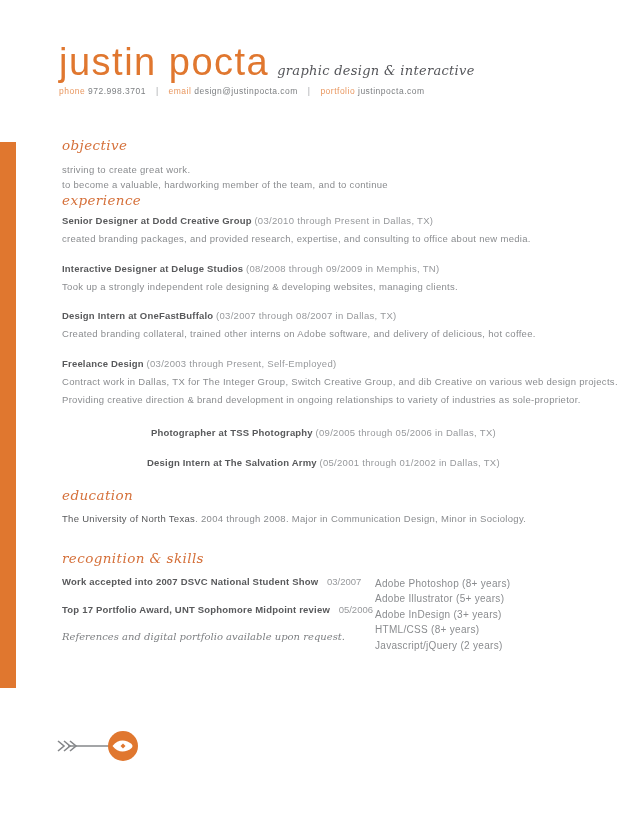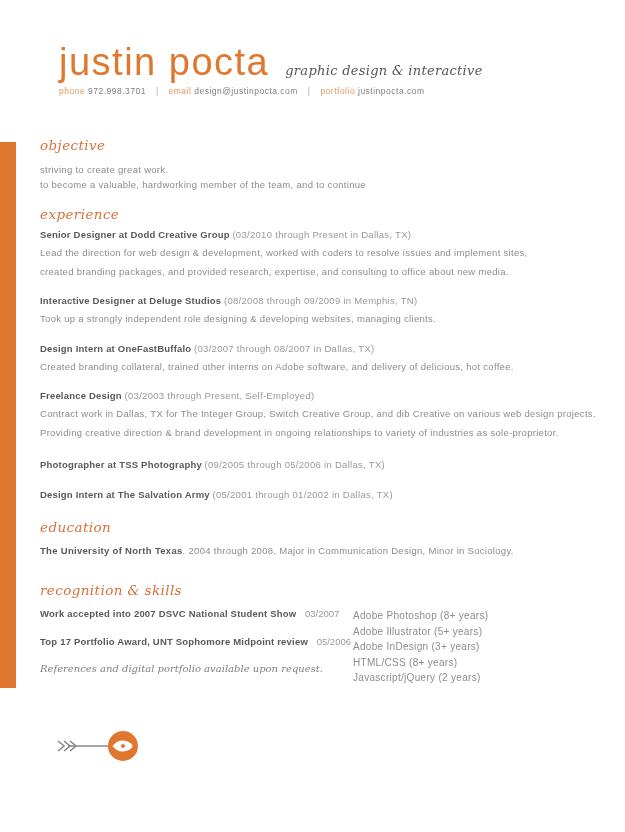--- a/index.html
+++ b/index.html
@@ -25,70 +25,70 @@
   .name-row { display: flex; align-items: baseline; white-space: nowrap; }
   .name {
     margin: 0;
     font-size: 38px;
     line-height: 40px;
     font-weight: 400;
     letter-spacing: 1.5px;
     color: #e0772f;
   }
   .tagline {
-    margin-left: 16px;
+    margin-left: 8px;
     font-family: "DejaVu Serif", serif;
     font-style: italic;
     font-size: 13px;
     color: #55565a;
     letter-spacing: 0.3px;
   }
   .contact {
     margin-top: 4px;
     font-size: 8.5px;
     letter-spacing: 0.5px;
     color: #7e8083;
     white-space: nowrap;
   }
   .contact .clabel { color: #e9975f; }
   .contact .sep { margin: 0 7px; color: #a7a9ac; }
   
-  main { padding-left: 40px; padding-right: 40px; margin-top: 41px; }
+  main { padding-left: 62px; padding-right: 40px; margin-top: 41px; }
   .section-heading {
     margin: 0;
     font-family: "DejaVu Serif", serif;
     font-style: italic;
     font-weight: 400;
     font-size: 13.5px;
     line-height: 16px;
     color: #d5703a;
     letter-spacing: 0.4px;
   }
   .body-text, .line {
     font-size: 9.5px;
     letter-spacing: 0.3px;
     color: #8a8c8f;
     white-space: nowrap;
   }
   .objective-lines { margin-top: 9px; }
   .objective-lines .line { line-height: 15px; }
   
-  .experience { margin-top: 14px; }
+  .experience { }
   .job { margin-top: 12px; }
   .job:first-of-type { margin-top: 5px; }
   .job-title-line { font-size: 9.5px; line-height: 15px; white-space: nowrap; }
   .job-title { font-weight: 700; color: #58595b; letter-spacing: 0.2px; }
   .job-meta { color: #97999c; letter-spacing: 0.3px; }
   .job-lines { margin-top: 2px; }
   .job-lines .line { line-height: 18.5px; }
-  .job.no-lines { margin-top: 15px; }
+  .job.no-lines { margin-top: 15px; text-align: center; }
   
   .education { margin-top: 17px; }
   .education .body-text { margin-top: 8px; line-height: 15px; }
-  .school { font-weight: 700; color: #58595b; }
+  .school { font-weight: 400; color: #58595b; }
   
   .recognition { margin-top: 24px; }
   .rec-columns { display: flex; margin-top: 9px; }
   .rec-left { width: 313px; flex: 0 0 313px; }
   .award { white-space: nowrap; font-size: 9.5px; line-height: 13px; margin-bottom: 15px; }
   .award-title { font-weight: 700; color: #58595b; letter-spacing: 0.2px; }
   .award-date { color: #97999c; margin-left: 6px; }
   .rec-note {
     margin-top: 12px;
     font-family: "DejaVu Serif", serif;
@@ -137,21 +137,20 @@
 
     <section class="experience">
       <h2 class="section-heading">experience</h2>
 
       <div class="job">
         <div class="job-title-line">
           <span class="job-title">Senior Designer at Dodd Creative Group</span>
           <span class="job-meta">(03/2010 through Present in Dallas, TX)</span>
         </div>
         <div class="job-lines">
-          <div class="line">Lead the direction for web design &amp; development, worked with coders to resolve issues and implement sites,</div>
           <div class="line">created branding packages, and provided research, expertise, and consulting to office about new media.</div>
         </div>
       </div>
 
       <div class="job">
         <div class="job-title-line">
           <span class="job-title">Interactive Designer at Deluge Studios</span>
           <span class="job-meta">(08/2008 through 09/2009 in Memphis, TN)</span>
         </div>
         <div class="job-lines">

